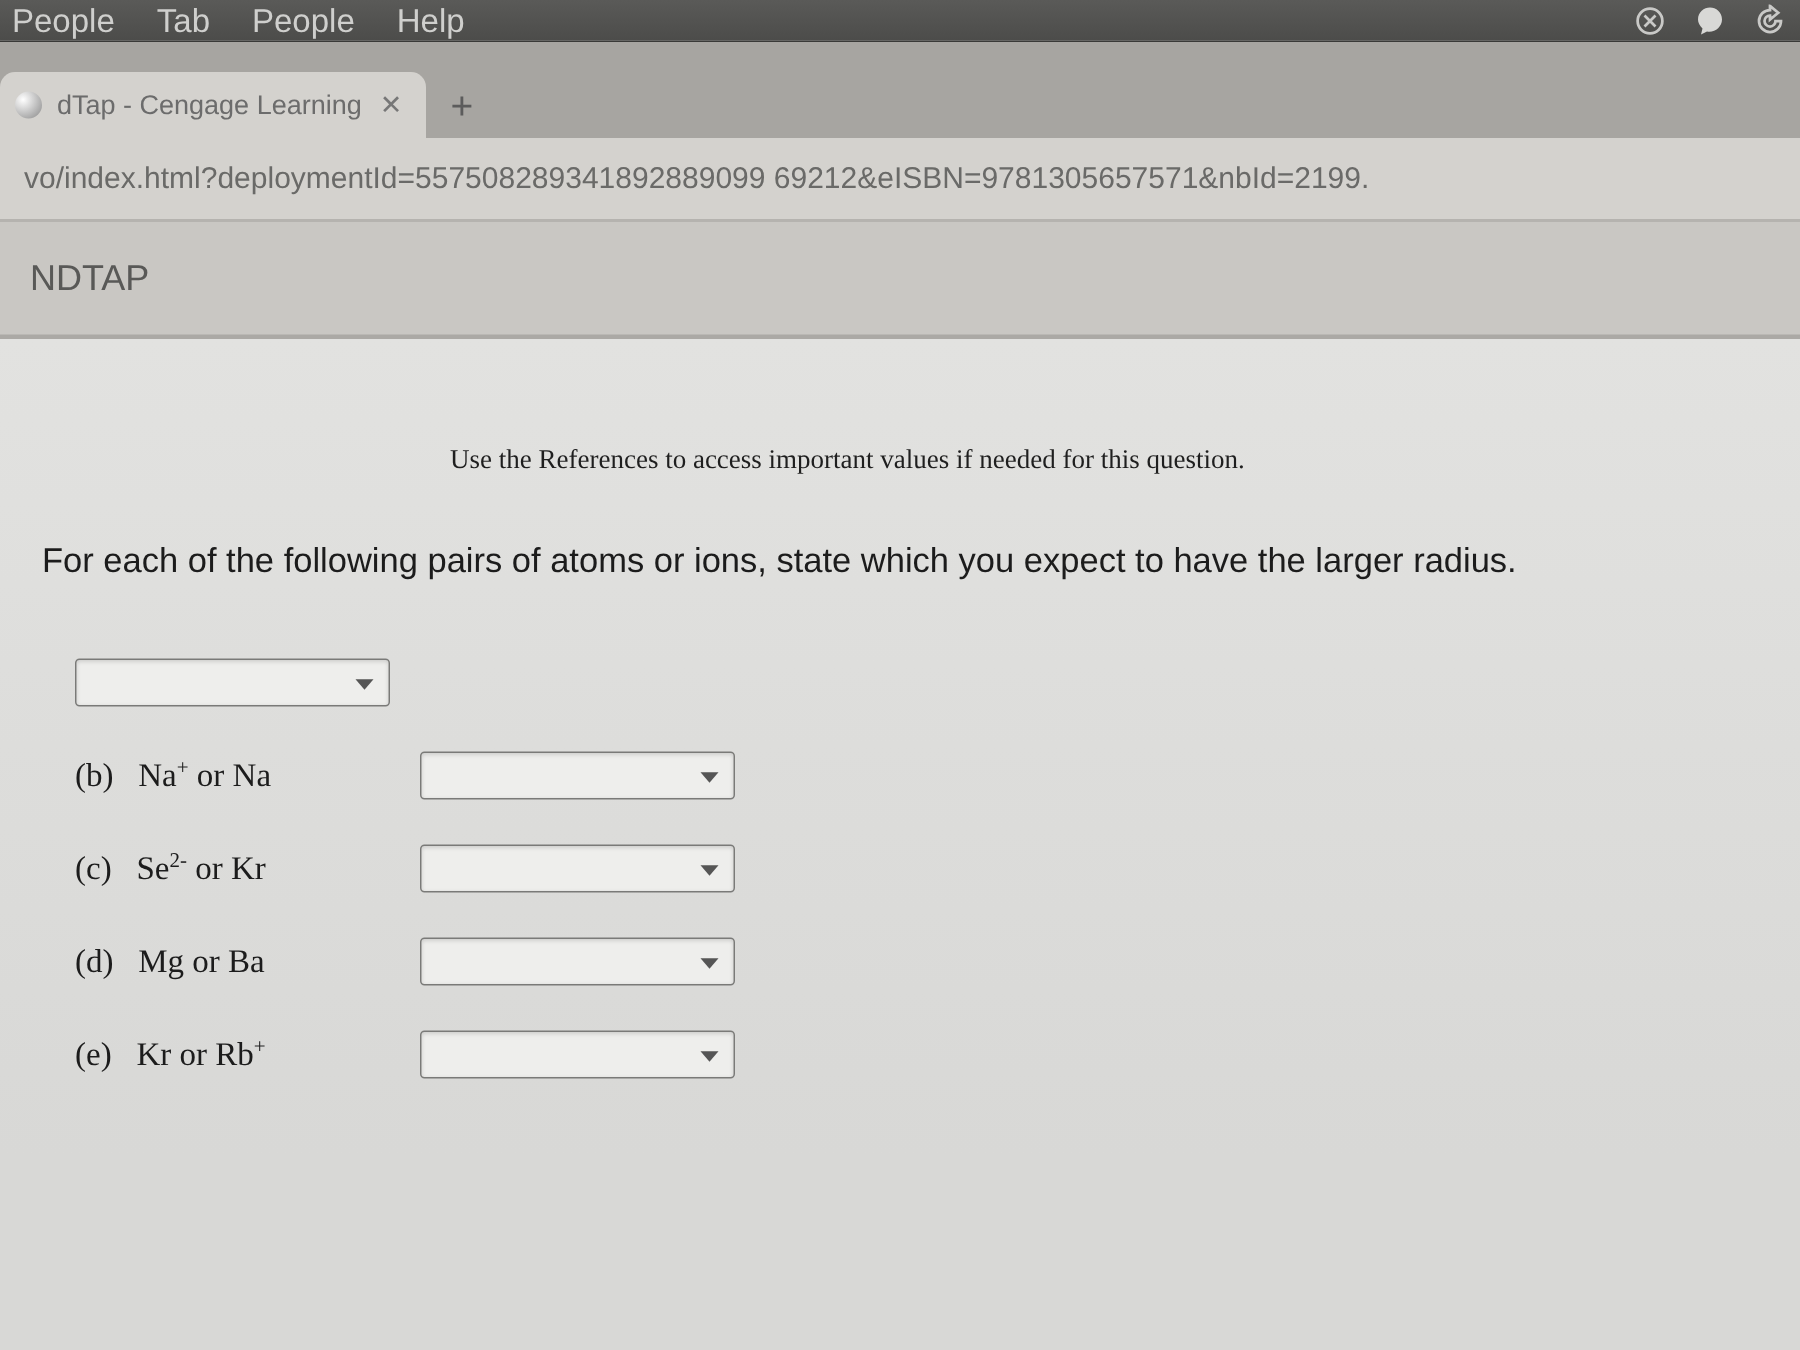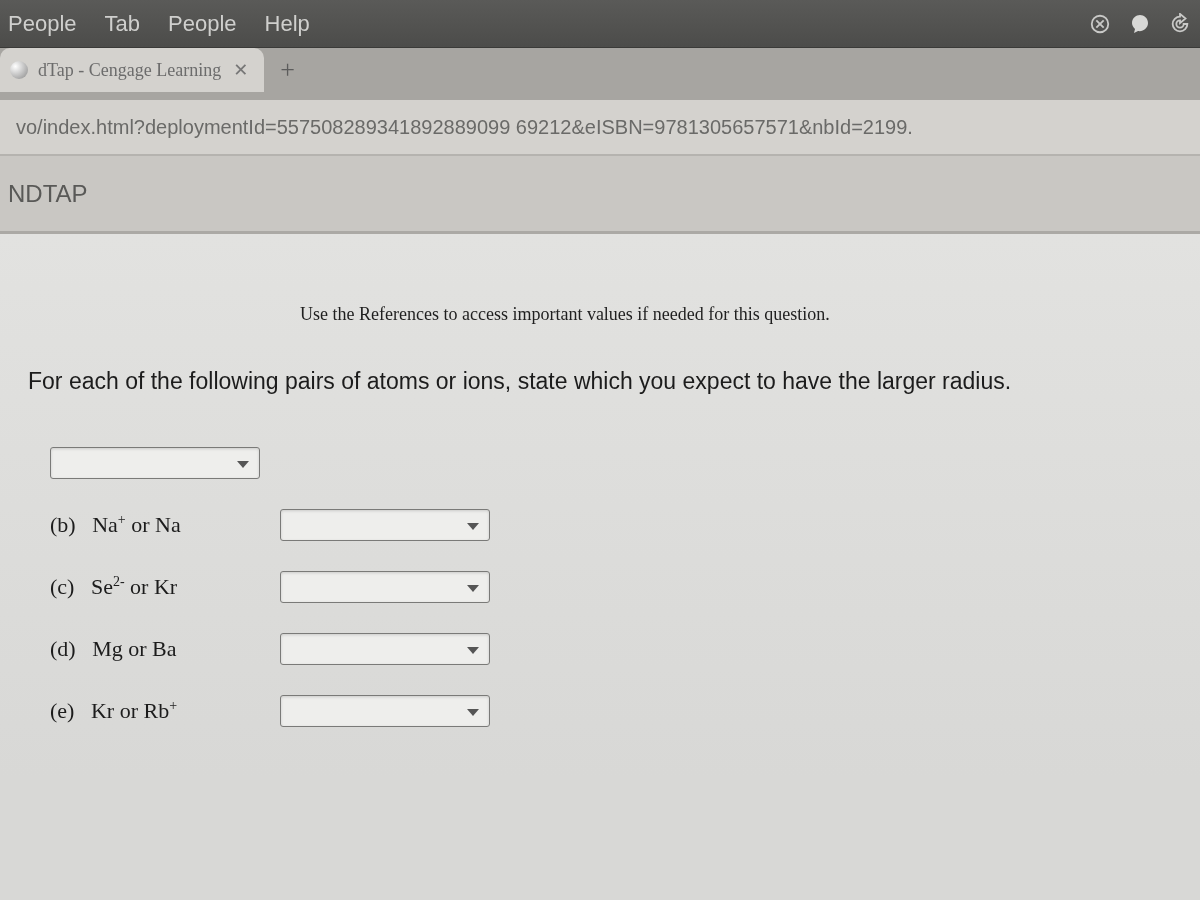--- a/index.html
+++ b/index.html
@@ -6,21 +6,21 @@
     body {
       width: 1200px;
       height: 900px;
       font-family: Arial, Helvetica, sans-serif;
       background: #d8d8d6;
       overflow: hidden;
       position: relative;
     }
     
     .menubar {
-      height: 48px;
+      height: 28px;
       background: linear-gradient(#5a5a58, #4c4c4a);
       display: flex;
       align-items: center;
       padding: 0 8px;
       gap: 28px;
       color: #cfcfcd;
       font-size: 22px;
       border-bottom: 1px solid #3a3a38;
     }
     .menubar .right {
@@ -32,25 +32,25 @@
     }
     .menu-icon {
       width: 24px;
       height: 24px;
       display: inline-flex;
       justify-content: center;
       align-items: center;
     }
     
     .tabstrip {
-      height: 52px;
+      height: 64px;
       background: #a7a5a1;
       display: flex;
+      align-items: flex-end;
       padding-left: 0;
-      font-family: Liberation Serif, serif;
     }
     .tab {
       background: #d4d2ce;
       border-radius: 10px 10px 0 0;
       height: 44px;
       display: flex;
       align-items: center;
       gap: 10px;
       padding: 0 14px 0 10px;
       color: #6c6c6c;
@@ -92,21 +92,21 @@
       white-space: nowrap;
       overflow: hidden;
     }
     
     .page-header {
       height: 78px;
       background: #c9c7c3;
       border-bottom: 3px solid #aba9a5;
       display: flex;
       align-items: center;
-      padding-left: 8px;
+      padding-left: 20px;
       color: #595957;
       font-size: 24px;
       font-family: Arial, sans-serif;
     }
     
     .content {
       padding: 30px 20px 20px 20px;
       background: linear-gradient(#e2e2e0, #d8d8d6);
     }
     .references-note {

